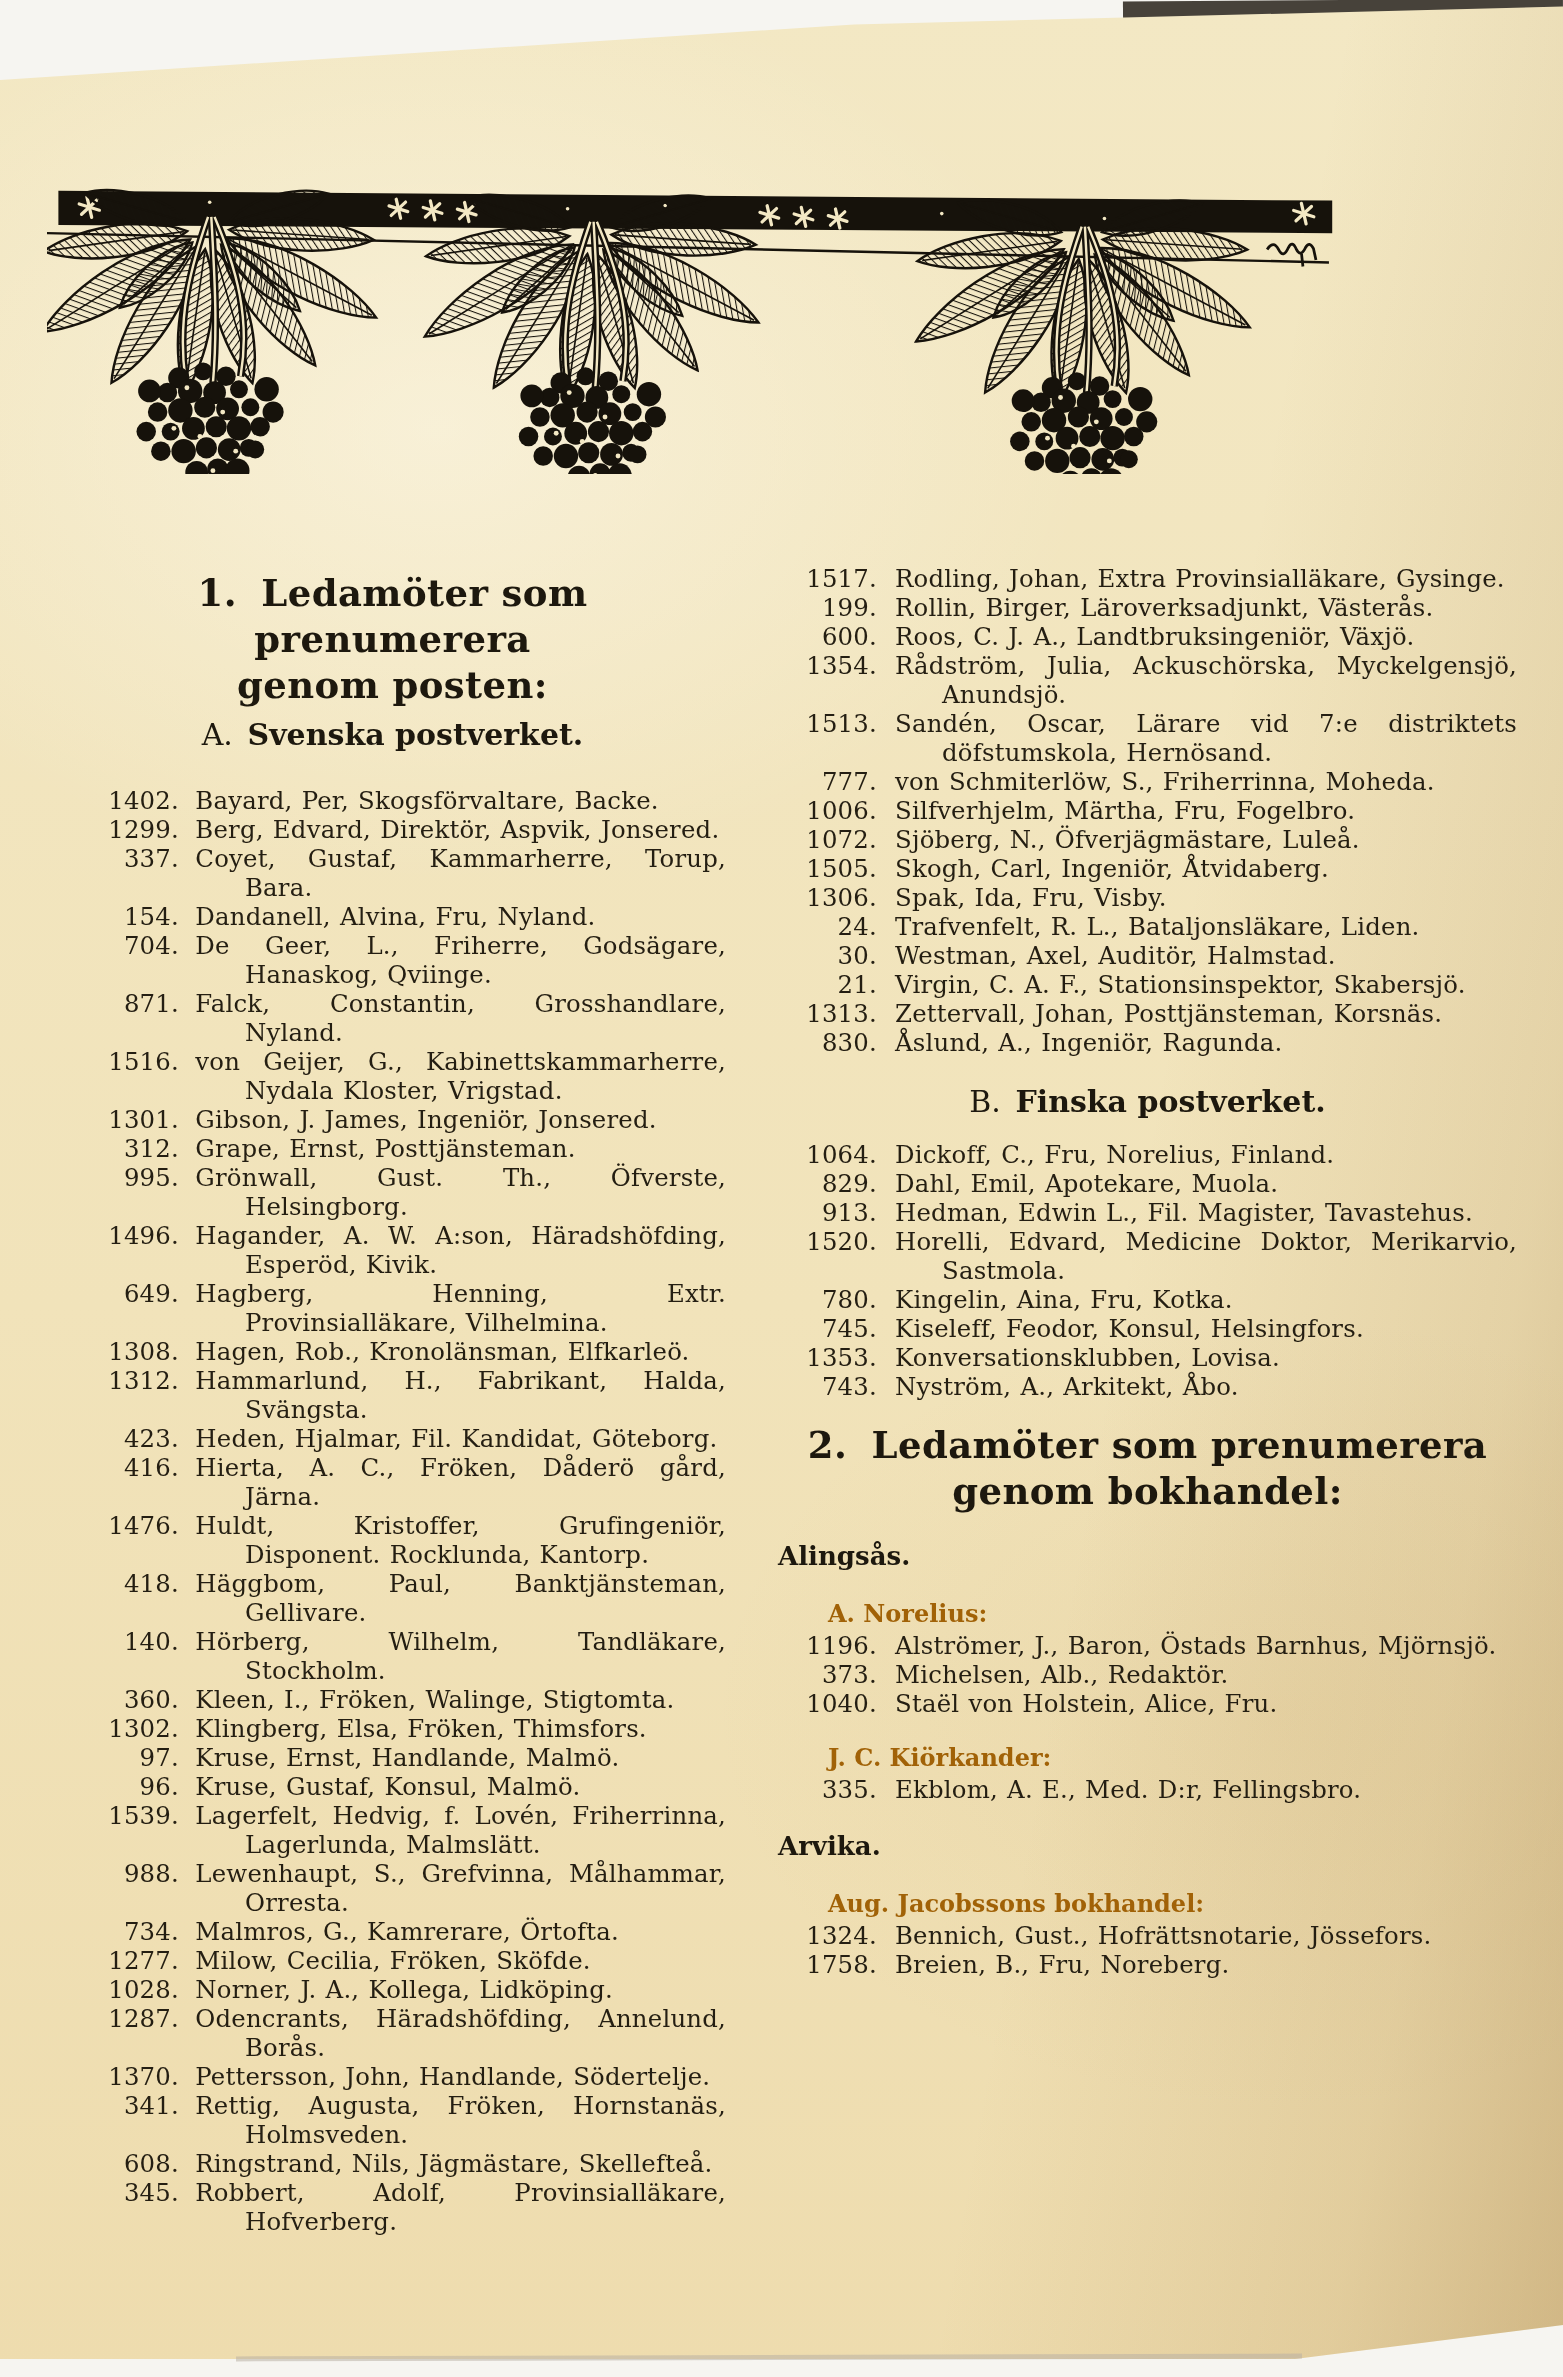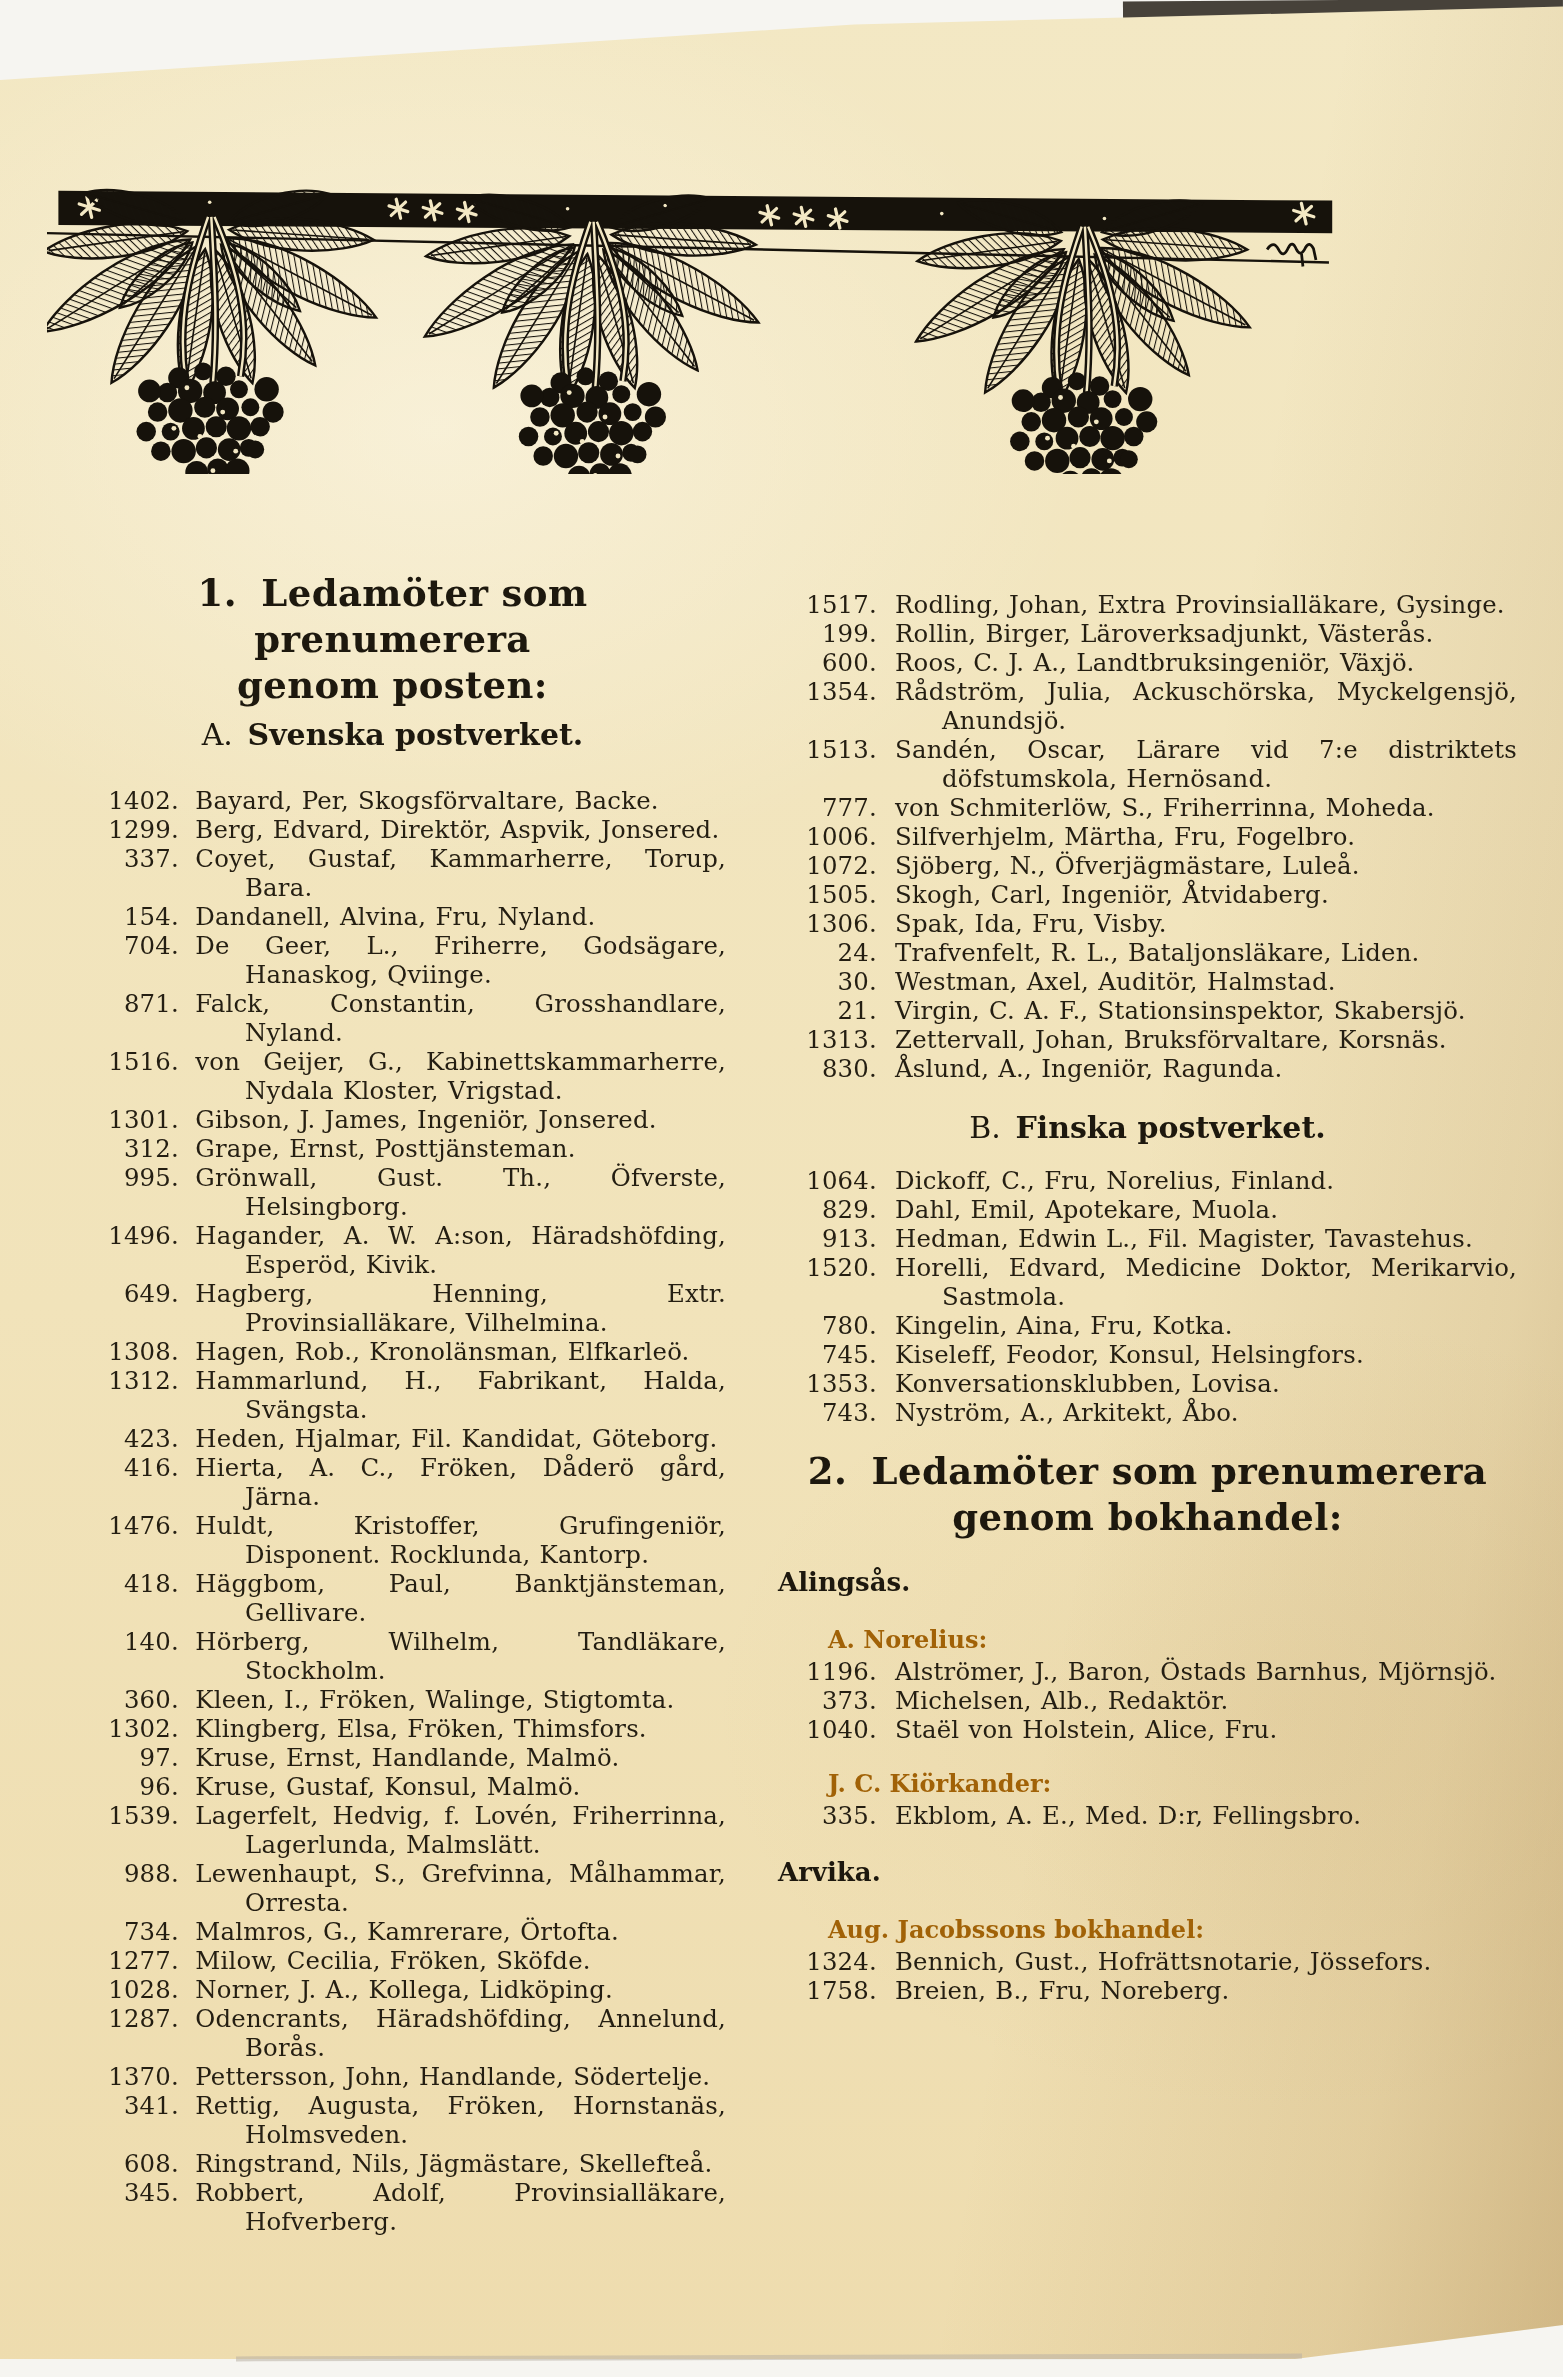--- a/index.html
+++ b/index.html
@@ -17,21 +17,21 @@
       radial-gradient(1058px 732px at 28% 18%, rgba(255,252,242,.45), rgba(255,252,242,0) 62%),
       radial-gradient(814px 570px at 82% 72%, rgba(186,146,76,.10), rgba(186,146,76,0) 70%),
       linear-gradient(180deg,#f3e8c4 0%,#f1e3ba 55%,#eedcae 100%);
     clip-path:polygon(0 80px,854px 24.4px,1563px 6.5px,1563px 2325px,1295px 2359px,0 2359px);
   }
   .edge-shadow{position:absolute;left:236px;top:2355px;width:1066px;height:4.9px;background:#b9b0a4;opacity:.55;transform:rotate(-0.15deg);}
   .ornament{position:absolute;left:47px;top:181px;width:1321px;height:293px;}
 
   .col{position:absolute;}
   .col-left{left:59px;top:570px;width:667px;}
-  .col-right{left:778px;top:590px;width:739px;}
+  .col-right{left:778px;top:564px;width:739px;}
 
   .h-main{font-size:37px;line-height:46px;font-weight:bold;text-align:center;letter-spacing:0.4px;color:#1d180e;}
   .h-main .sec-num{margin-right:24.4px;}
   .h-sub{font-size:30px;line-height:37px;text-align:center;margin-top:8.1px;color:#1d180e;}
   .h-sub .pfx{font-weight:normal;margin-right:14.6px;}
   .h-sub .ttl{font-weight:bold;text-align:right;}
 
   .entries{margin-top:33px;}
   .entries.tight{margin-top:0;}
   .entry{
@@ -454,21 +454,21 @@
       <div class="entry"><span class="num">1354.</span><span>Rådström, Julia, Ackuschörska, Myckelgensjö, Anundsjö.</span></div>
       <div class="entry"><span class="num">1513.</span><span>Sandén, Oscar, Lärare vid 7:e distriktets döfstumskola, Hernösand.</span></div>
       <div class="entry"><span class="num">777.</span><span>von Schmiterlöw, S., Friherrinna, Moheda.</span></div>
       <div class="entry"><span class="num">1006.</span><span>Silfverhjelm, Märtha, Fru, Fogelbro.</span></div>
       <div class="entry"><span class="num">1072.</span><span>Sjöberg, N., Öfverjägmästare, Luleå.</span></div>
       <div class="entry"><span class="num">1505.</span><span>Skogh, Carl, Ingeniör, Åtvidaberg.</span></div>
       <div class="entry"><span class="num">1306.</span><span>Spak, Ida, Fru, Visby.</span></div>
       <div class="entry"><span class="num">24.</span><span>Trafvenfelt, R. L., Bataljonsläkare, Liden.</span></div>
       <div class="entry"><span class="num">30.</span><span>Westman, Axel, Auditör, Halmstad.</span></div>
       <div class="entry"><span class="num">21.</span><span>Virgin, C. A. F., Stationsinspektor, Skabersjö.</span></div>
-      <div class="entry"><span class="num">1313.</span><span>Zettervall, Johan, Bruksförvaltare, Korsnäs.</span></div>
+      <div class="entry"><span class="num">1313.</span><span>Zettervall, Johan, Posttjänsteman, Korsnäs.</span></div>
       <div class="entry"><span class="num">830.</span><span>Åslund, A., Ingeniör, Ragunda.</span></div>
     </div>
   <div class="h-sub fi-head">
     <span class="pfx">B.</span><span class="ttl">Finska postverket.</span>
   </div>
   <div class="entries" id="fi-list" style="margin-top:19.5px">
       <div class="entry"><span class="num">1064.</span><span>Dickoff, C., Fru, Norelius, Finland.</span></div>
       <div class="entry"><span class="num">829.</span><span>Dahl, Emil, Apotekare, Muola.</span></div>
       <div class="entry"><span class="num">913.</span><span>Hedman, Edwin L., Fil. Magister, Tavastehus.</span></div>
       <div class="entry"><span class="num">1520.</span><span>Horelli, Edvard, Medicine Doktor, Merikarvio, Sastmola.</span></div>

